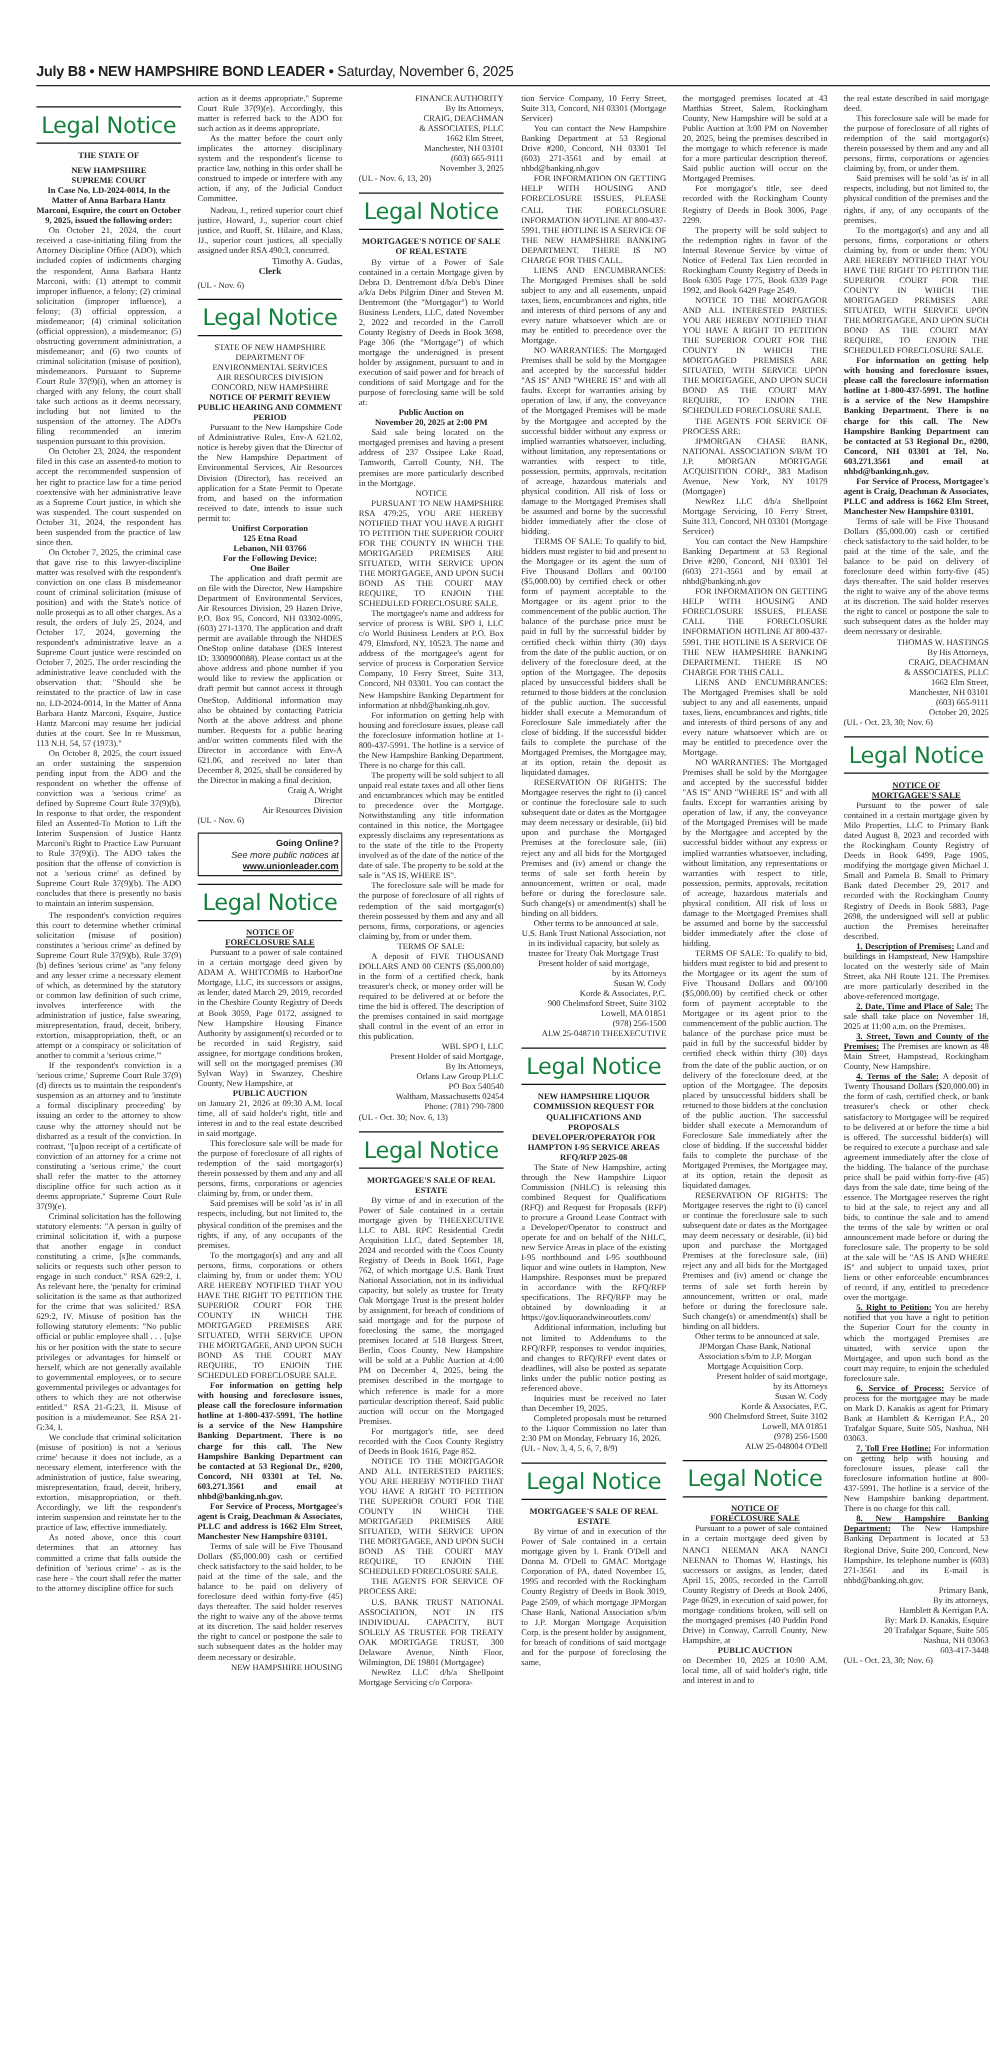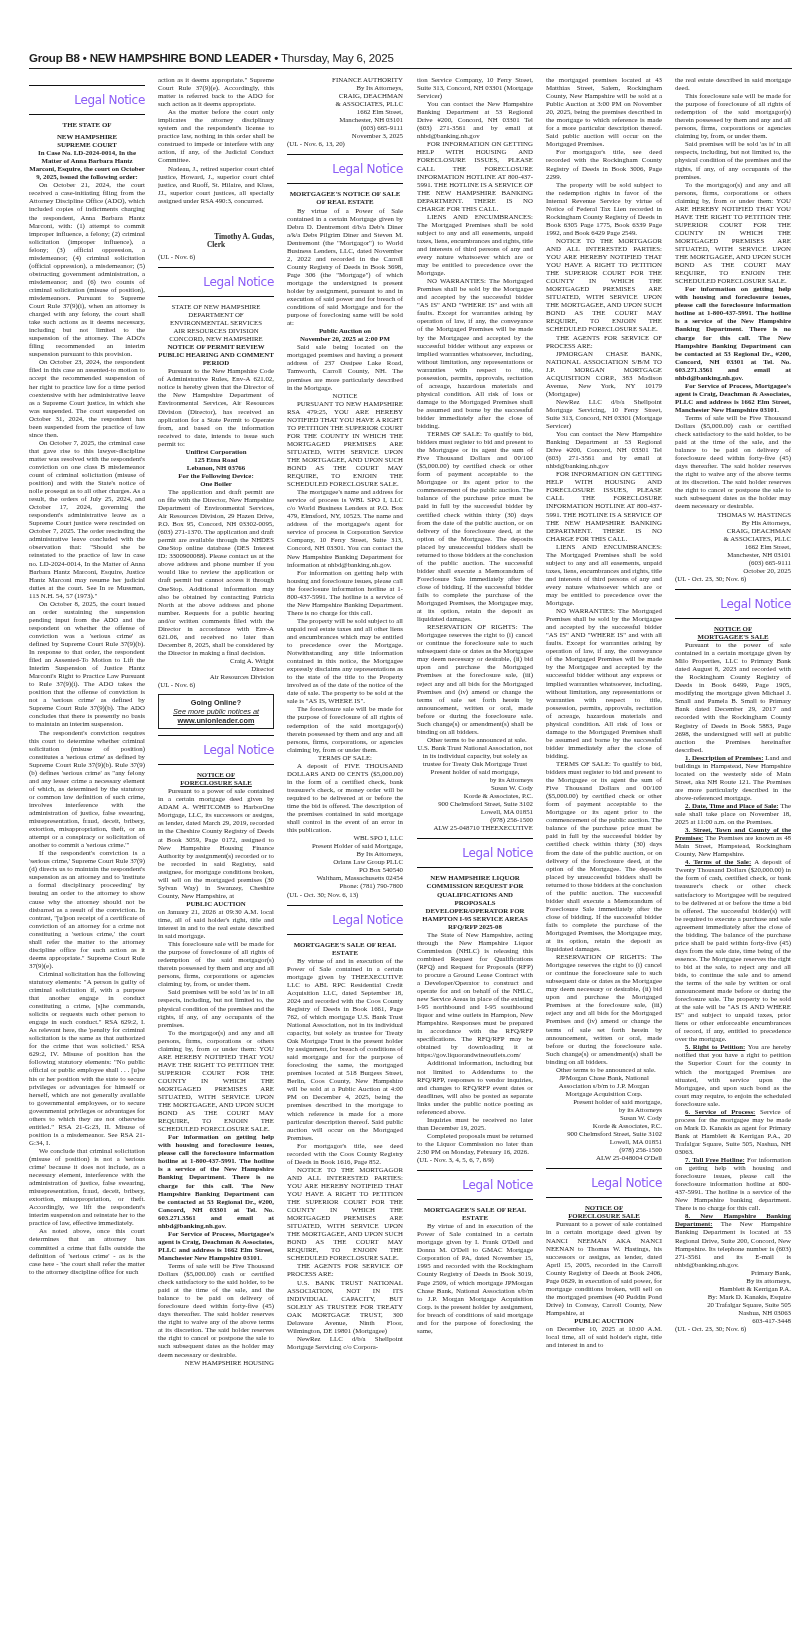--- a/index.html
+++ b/index.html
@@ -12,38 +12,38 @@
   .col { position:absolute; top:0; width:116px; height:1550px; overflow:hidden;
     font-family:"Liberation Serif", serif; font-size:6.85px; line-height:8.05px; text-align:justify; color:#262626; }
   .col p { margin:0; text-indent:10px; }
   .col p.ni { text-indent:0; }
   .col p.c { text-align:center; text-indent:0; }
   .col p.r { text-align:right; text-indent:0; }
   .col p.cap { text-align:center; text-indent:0; font-weight:bold; }
   .col b { font-weight:bold; }
   .col u { text-decoration:underline; }
   .ln-head { border-top:1.3px solid #111; border-bottom:1.3px solid #111; margin:6px 0 6px 0; padding:6px 0 5px 0;
-    font-family:"DejaVu Sans", sans-serif; font-size:12px; line-height:17px; text-align:right; color:#8b5cf6; letter-spacing:-0.3px; }
+    font-family:"DejaVu Sans", sans-serif; font-size:18px; line-height:17px; text-align:center; color:#15803d; letter-spacing:-0.3px; }
   .ln-head.first { margin-top:9px; }
-  .going { border:1px solid #222; margin:5px 0 4px 0; padding:3px 2px; text-align:center;
+  .going { border:1px solid #222; margin:5px 0 4px 0; padding:3px 2px; text-align:right;
     font-family:"Liberation Sans", sans-serif; font-size:7.3px; line-height:9px; }
   .going .t { font-weight:bold; }
-  .going .s { font-style:italic;text-decoration:underline; }
+  .going .s { font-style:italic; }
   .going .u { font-weight:bold;text-decoration:underline; }
   .gap { height:4px; }
 </style>
 </head>
 <body>
 
 <div class="masthead">
-  <span>Group B8</span>
+  <span>July B8</span>
   <span>•</span>
   <span>NEW HAMPSHIRE BOND LEADER</span>
   <span>•</span>
-  <span class="date">Thursday, May 6, 2025</span>
+  <span class="date">Saturday, November 6, 2025</span>
 </div>
 <div class="masthead-rule"></div>
 
 <div class="cols">
 
   <div class="col" style="left:0;">
     <div class="ln-head first">Legal Notice</div>
     <p class="cap">THE STATE OF</p>
     <div class="gap"></div>
     <p class="cap">NEW HAMPSHIRE</p>
@@ -57,21 +57,21 @@
     <p>If the respondent's conviction is a 'serious crime,' Supreme Court Rule 37(9)(d) directs us to maintain the respondent's suspension as an attorney and to 'institute a formal disciplinary proceeding' by issuing an order to the attorney to show cause why the attorney should not be disbarred as a result of the conviction. In contrast, "[u]pon receipt of a certificate of conviction of an attorney for a crime not constituting a 'serious crime,' the court shall refer the matter to the attorney discipline office for such action as it deems appropriate." Supreme Court Rule 37(9)(e).</p>
     <p>Criminal solicitation has the following statutory elements: "A person is guilty of criminal solicitation if, with a purpose that another engage in conduct constituting a crime, [s]he commands, solicits or requests such other person to engage in such conduct." RSA 629:2, I. As relevant here, the 'penalty for criminal solicitation is the same as that authorized for the crime that was solicited.' RSA 629:2, IV. Misuse of position has the following statutory elements: "No public official or public employee shall . . . [u]se his or her position with the state to secure privileges or advantages for himself or herself, which are not generally available to governmental employees, or to secure governmental privileges or advantages for others to which they are not otherwise entitled." RSA 21-G:23, II. Misuse of position is a misdemeanor. See RSA 21-G:34, I.</p>
     <p>We conclude that criminal solicitation (misuse of position) is not a 'serious crime' because it does not include, as a necessary element, interference with the administration of justice, false swearing, misrepresentation, fraud, deceit, bribery, extortion, misappropriation, or theft. Accordingly, we lift the respondent's interim suspension and reinstate her to the practice of law, effective immediately.</p>
     <p>As noted above, once this court determines that an attorney has committed a crime that falls outside the definition of 'serious crime' - as is the case here - 'the court shall refer the matter to the attorney discipline office for such</p>
   </div>
 
   <div class="col" style="left:129px;">
     <p class="ni">action as it deems appropriate." Supreme Court Rule 37(9)(e). Accordingly, this matter is referred back to the ADO for such action as it deems appropriate.</p>
     <p>As the matter before the court only implicates the attorney disciplinary system and the respondent's license to practice law, nothing in this order shall be construed to impede or interfere with any action, if any, of the Judicial Conduct Committee.</p>
     <p>Nadeau, J., retired superior court chief justice, Howard, J., superior court chief justice, and Ruoff, St. Hilaire, and Klass, JJ., superior court justices, all specially assigned under RSA 490:3, concurred.</p>
-    <p class="r" style="font-weight:bold;font-size:7.4px;margin-top:28px;">Timothy A. Gudas,</p>
+    <p class="r" style="font-weight:normal;font-size:7.4px;">Timothy A. Gudas,</p>
     <p class="r" style="font-weight:bold;font-size:7.4px;text-align:center;">Clerk</p>
     <div class="gap"></div>
     <p class="ni">(UL - Nov. 6)</p>
     <div class="ln-head">Legal Notice</div>
     <p class="c">STATE OF NEW HAMPSHIRE</p>
     <p class="c">DEPARTMENT OF</p>
     <p class="c">ENVIRONMENTAL SERVICES</p>
     <p class="c">AIR RESOURCES DIVISION</p>
     <p class="c">CONCORD, NEW HAMPSHIRE</p>
     <p class="cap">NOTICE OF PERMIT REVIEW PUBLIC HEARING AND COMMENT PERIOD</p>

